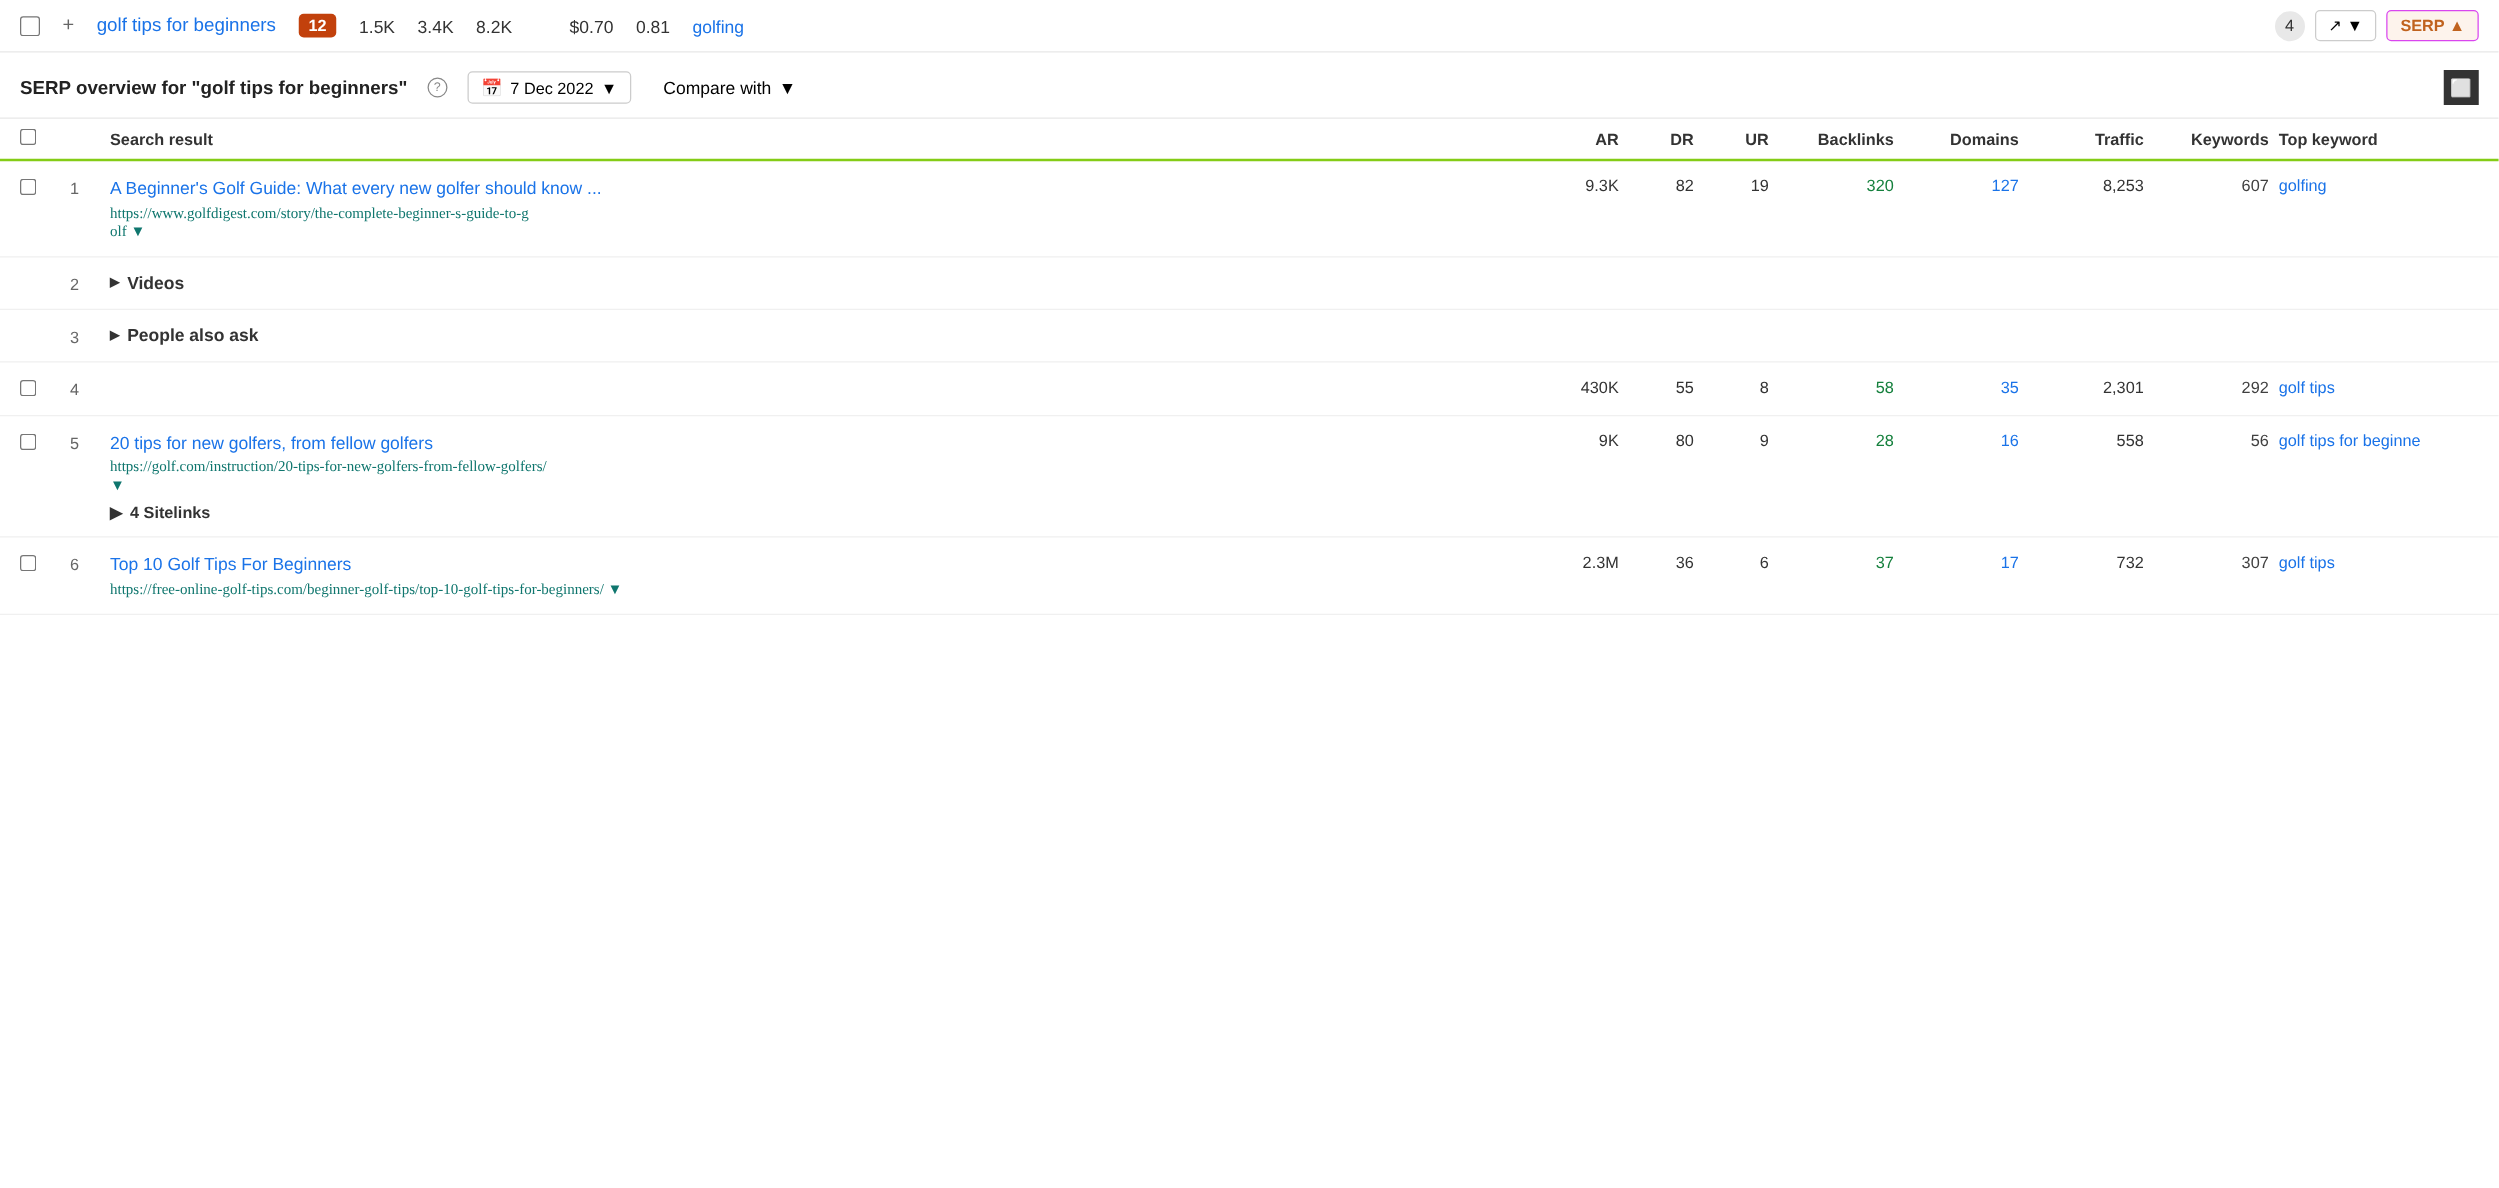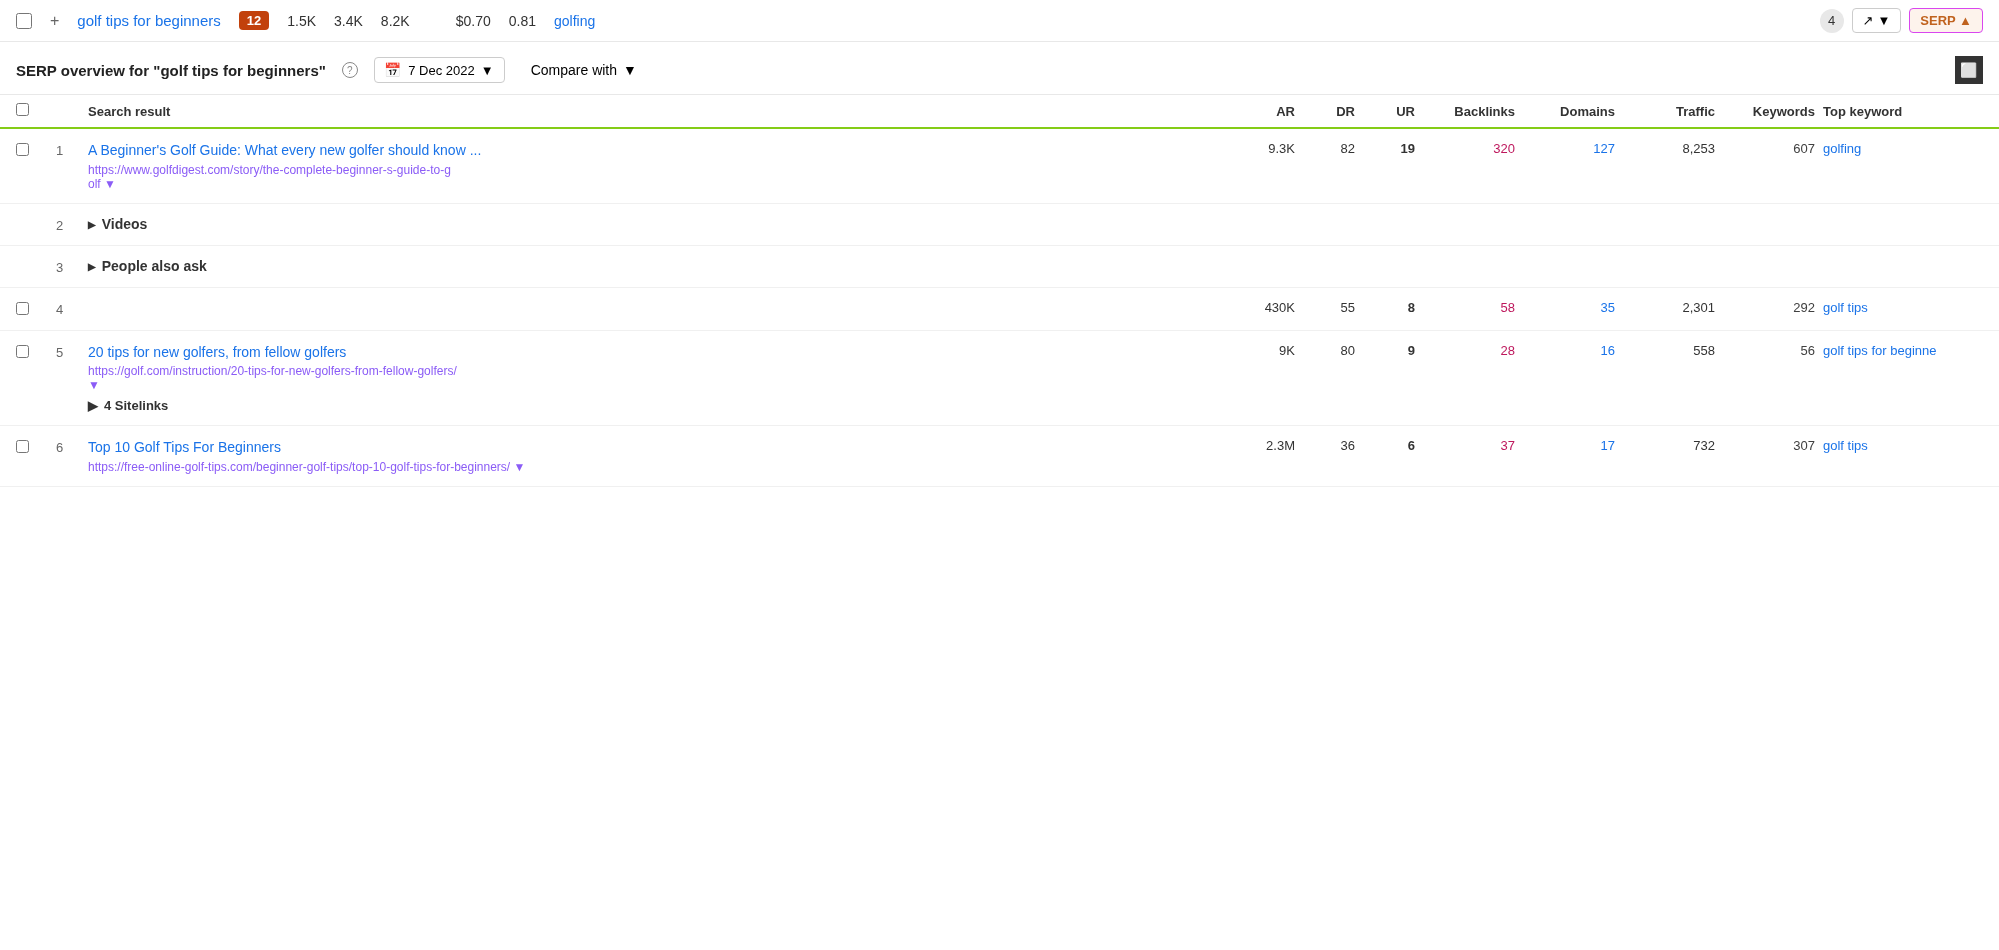--- a/index.html
+++ b/index.html
@@ -118,25 +118,25 @@
       display: grid;
       grid-template-columns: 40px 32px 1fr 90px 60px 60px 100px 100px 100px 100px 160px;
       padding: 12px 16px;
       border-bottom: 1px solid #f0f0f0;
       align-items: start;
     }
     .row-checkbox { padding-top: 2px; }
     .row-num { color: #666; font-size: 13px; padding-top: 2px; }
     .row-title-area { }
     .row-title { color: #1a73e8; font-size: 14px; line-height: 1.4; }
-    .row-url { color: #8b5cf6; font-size: 12px; margin-top: 2px; }
+    .row-url { color: #0f766e; font-size: 12px; margin-top: 2px; font-family: Liberation Serif, serif; }
     .row-ar { text-align: right; padding-right: 8px; font-size: 13px; color: #333; }
     .row-dr { text-align: right; padding-right: 8px; font-size: 13px; color: #333; }
-    .row-ur { text-align: right; padding-right: 8px; font-size: 13px; color: #333; font-weight: bold; }
-    .row-bl { text-align: right; padding-right: 8px; font-size: 13px; color: #be185d; }
+    .row-ur { text-align: right; padding-right: 8px; font-size: 13px; color: #333; }
+    .row-bl { text-align: right; padding-right: 8px; font-size: 13px; color: #15803d; }
     .row-dom { text-align: right; padding-right: 8px; font-size: 13px; color: #1a73e8; }
     .row-traffic { text-align: right; padding-right: 8px; font-size: 13px; color: #333; }
     .row-kw { text-align: right; padding-right: 8px; font-size: 13px; color: #404040; }
     .row-topkw { text-align: left; font-size: 13px; color: #1a73e8; }
 
     
     .special-row {
       display: grid;
       grid-template-columns: 40px 32px 1fr;
       padding: 12px 16px;

